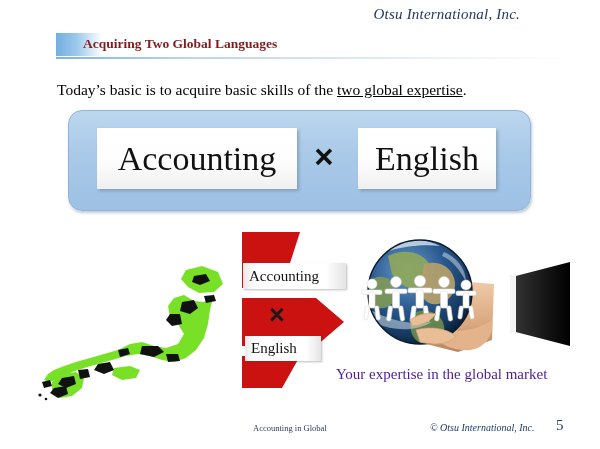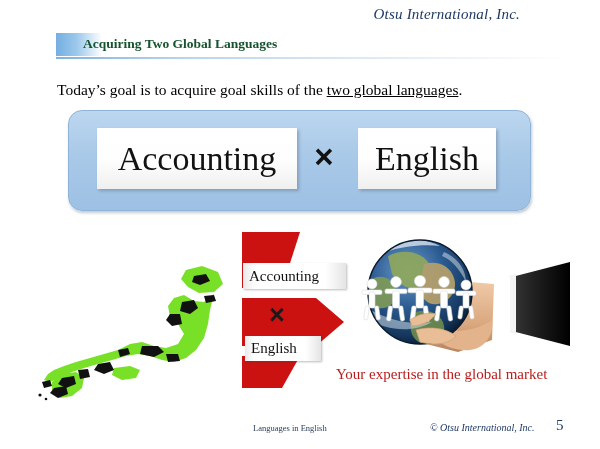--- a/index.html
+++ b/index.html
@@ -43,21 +43,21 @@
     height: 23px;
     background: linear-gradient(to right, #74aee0 0%, #9cc8ec 45%, #ffffff 100%);
   }
   .slide-title {
     position: absolute;
     left: 83px;
     top: 36px;
     font-family: "Liberation Serif", serif;
     font-weight: bold;
     font-size: 13.5px;
-    color: #14532d;
+    color: #7f1d1d;
     white-space: nowrap;
   }
   .title-rule {
     position: absolute;
     left: 56px;
     top: 57px;
     width: 512px;
     height: 2px;
     background: linear-gradient(to right, #7fb3df 0%, #b9d4ea 25%, #dfe9f2 60%, #ffffff 100%);
   }
@@ -123,21 +123,21 @@
     position: absolute;
     left: 18px;
     top: 262px;
     width: 220px;
     height: 145px;
   }
   .japan-wrap svg { display: block; width: 100%; height: 100%; }
   .caption {
     position: absolute;
     font-size: 15px;
-    color: #b91c1c;
+    color: #4c1d95;
     white-space: nowrap;
   }
   .cap-japan { left: 68px; top: 396px; }
   .cap-global { left: 336px; top: 366px; }
 
   
   .arrow-wrap {
     position: absolute;
     left: 238px;
     top: 230px;
@@ -212,21 +212,21 @@
 </head>
 <body>
 
 <div class="slide">
 
   <div class="company-name">Otsu International, Inc.</div>
   <div class="title-swatch"></div>
   <div class="slide-title">Acquiring Two Global Languages</div>
   <div class="title-rule"></div>
 
-  <div class="lead"><span>Today’s goal is to acquire goal skills of the </span><span class="u">two global languages</span><span>.</span></div>
+  <div class="lead"><span>Today’s basic is to acquire basic skills of the </span><span class="u">two global expertise</span><span>.</span></div>
 
   <div class="blue-panel"></div>
   <div class="word-box word-accounting">Accounting</div>
   <div class="panel-times">×</div>
   <div class="word-box word-english">English</div>
 
   <div class="japan-wrap">
     <svg viewBox="0 0 220 145" xmlns="http://www.w3.org/2000/svg">
       <g>
 
@@ -354,17 +354,17 @@
       </g>
 
       <g fill="#e9bd95" stroke="#cfa27a" stroke-width=".7">
         <path d="M58 96 C72 92 88 94 98 102 C92 110 76 112 62 108 Z"></path>
         <path d="M52 86 C60 80 70 78 78 80 C72 88 62 92 54 92 Z"></path>
       </g>
     </svg>
   </div>
   <div class="caption cap-global">Your expertise in the global market</div>
 
-  <div class="footer-left">Languages in English</div>
+  <div class="footer-left">Accounting in Global</div>
   <div class="footer-copy">© Otsu International, Inc.</div>
   <div class="footer-page">5</div>
 
 </div>
 
 </body></html>

